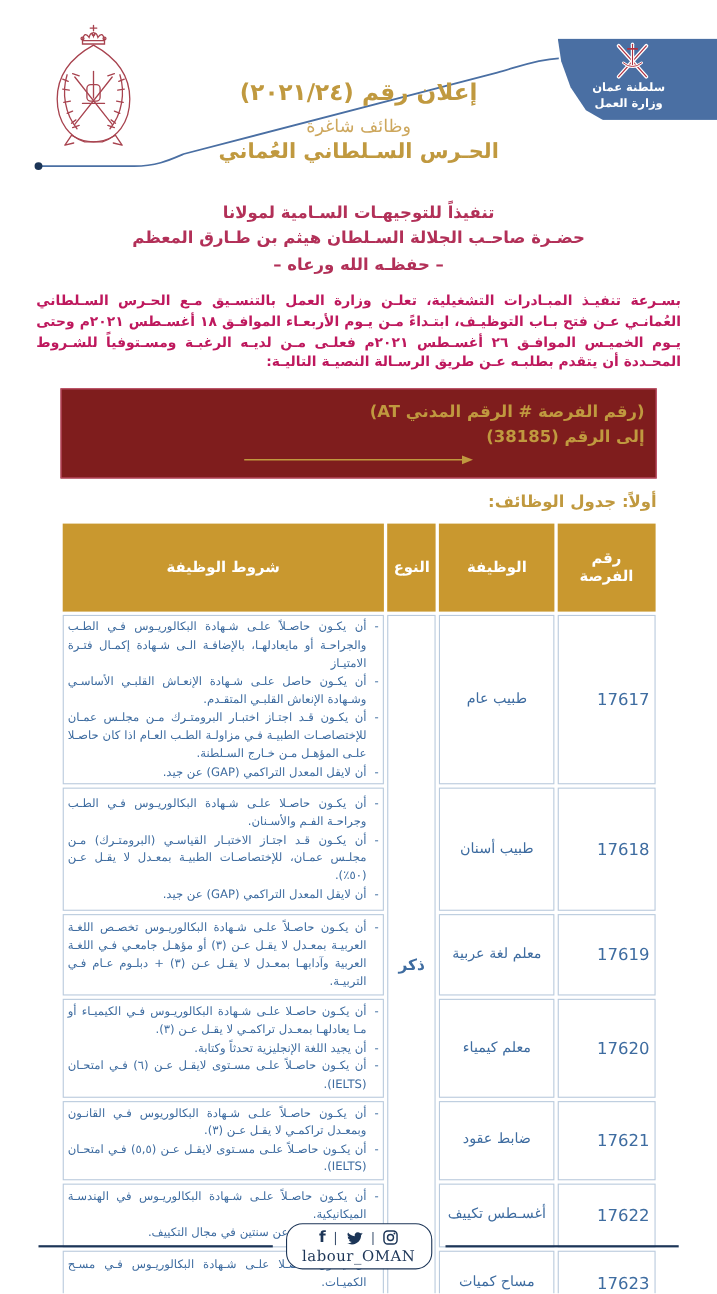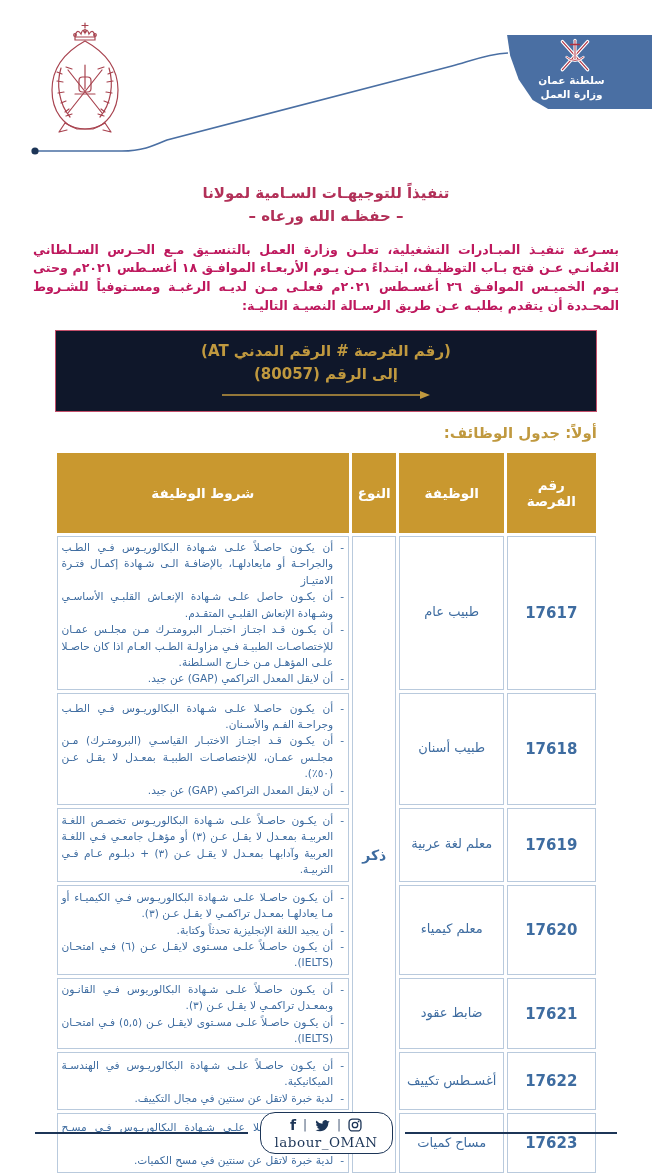--- a/index.html
+++ b/index.html
@@ -22,34 +22,34 @@
   .t1{color:#c0993f;font-size:21px;font-weight:bold;margin:0 0 9px;}
   .t2{color:#cda75d;font-size:16px;margin:0 0 3px;}
   .t3{color:#c0993f;font-size:19px;font-weight:bold;margin:0;}
   
   .dedication{margin:4px 30px 0;text-align:center;color:#b23058;font-weight:bold;
     font-size:15px;line-height:1.55;}
   
   .intro{margin:12px 33px 0;color:#be185d;font-size:12.6px;font-weight:bold;
     line-height:1.5;text-align:justify;text-align-last:right;}
   
-  .sms-box{margin:14px 55px 0;border:1.5px solid #c4506b;background:#0f172a;
-    padding:9px 10px 10px;text-align:center;}
+  .sms-box{margin:14px 55px 0;border:1.5px solid #c4506b;background:#7f1d1d;
+    padding:9px 10px 10px;text-align:right;}
   .sms-box .l{color:#c0993f;font-weight:bold;font-size:15px;line-height:1.5;}
   .sms-arrow{display:block;margin:4px auto 0;}
   
   .section-title{margin:12px 55px 0;text-align:right;color:#c0993f;font-weight:bold;font-size:15px;}
   
   table.jobs{width:545px;margin:8px auto 0;border-collapse:separate;border-spacing:3px;table-layout:fixed;}
   table.jobs col.c-no{width:88px;} table.jobs col.c-job{width:104px;}
   table.jobs col.c-type{width:44px;} table.jobs col.c-cond{width:291px;}
   table.jobs th{background:#c9982f;color:#fff;font-size:13.5px;font-weight:bold;
     height:44px;padding:18px 4px;}
   table.jobs td{border:1px solid #b9cadd;background:#fff;vertical-align:middle;padding:2px 4px;}
-  td.no{color:#3e6ca0;font-weight:bold;font-size:15px;text-align:center;
+  td.no{color:#3e6ca0;font-weight:normal;font-size:15px;
     font-family:"DejaVu Sans",sans-serif;}
   td.job{color:#3e6ca0;font-weight:normal;font-size:13px;text-align:center;line-height:1.45;}
   td.type{color:#3e6ca0;font-weight:bold;font-size:14px;text-align:center;}
   td.cond{padding:7px 8px;margin-left:28px;}
   .cond-list{list-style:none;margin:0;padding:0;}
   .cond-list li{position:relative;color:#3e6ca0;font-size:10.6px;line-height:1.55;
     padding-right:11px;text-align:justify;text-align-last:right;}
   .cond-list li::before{content:"-";position:absolute;right:0;top:0;color:#3e6ca0;}
   tr.r1 td{height:124px;} tr.r2 td{height:106px;} tr.r3 td{height:68px;}
   tr.r4 td{height:84px;} tr.r5 td{height:60px;} tr.r6 td{height:52px;} tr.r7 td{height:54px;}
@@ -108,32 +108,38 @@
           <path d="M30 6 v28" stroke="#b03040" stroke-width="1.4"></path>
           <path d="M24 12 h12" stroke="#b03040" stroke-width="2.4"></path>
           <path d="M18 30 q12 10 24 0" stroke="#ffffff" stroke-width="3.4"></path>
           <path d="M18 30 q12 10 24 0" stroke="#b03040" stroke-width="1.2"></path>
         </g>
       </svg>
       <div class="btxt">سلطنة عمان</div>
       <div class="btxt">وزارة العمل</div>
     </div>
 
+    <div class="titles">
+      <div class="t1">إعلان رقم (٢٠٢١/٢٤)</div>
+      <div class="t2">وظائف شاغرة</div>
+      <div class="t3">الحـرس السـلطاني العُماني</div>
+    </div>
   </div>
 
   <div class="dedication">
     <div>تنفيذاً للتوجيهـات السـامية لمولانا</div>
+    <div>حضـرة صاحـب الجلالة السـلطان هيثم بن طـارق المعظم</div>
     <div>– حفظـه الله ورعاه –</div>
   </div>
 
   <p class="intro">بسـرعة تنفيـذ المبـادرات التشغيلية، تعلـن وزارة العمل بالتنسـيق مـع الحـرس السـلطاني العُمانـي عـن فتح بـاب التوظيـف، ابتـداءً مـن يـوم الأربعـاء الموافـق ١٨ أغسـطس ٢٠٢١م وحتى يـوم الخميـس الموافـق ٢٦ أغسـطس ٢٠٢١م فعلـى مـن لديـه الرغبـة ومسـتوفياً للشـروط المحـددة أن يتقدم بطلبـه عـن طريق الرسـالة النصيـة التاليـة:</p>
 
   <div class="sms-box">
     <div class="l">(رقم الفرصة # الرقم المدني AT)</div>
-    <div class="l">إلى الرقم (80057)</div>
+    <div class="l">إلى الرقم (38185)</div>
     <svg class="sms-arrow" width="220" height="12" viewBox="0 0 220 12">
       <path d="M6 6 H206" stroke="#c0993f" stroke-width="1.4" fill="none"></path>
       <path d="M214 6 L204 2 V10 Z" fill="#c0993f"></path>
     </svg>
   </div>
 
   <div class="section-title">أولاً: جدول الوظائف:</div>
 
   <table class="jobs">
     <colgroup>

